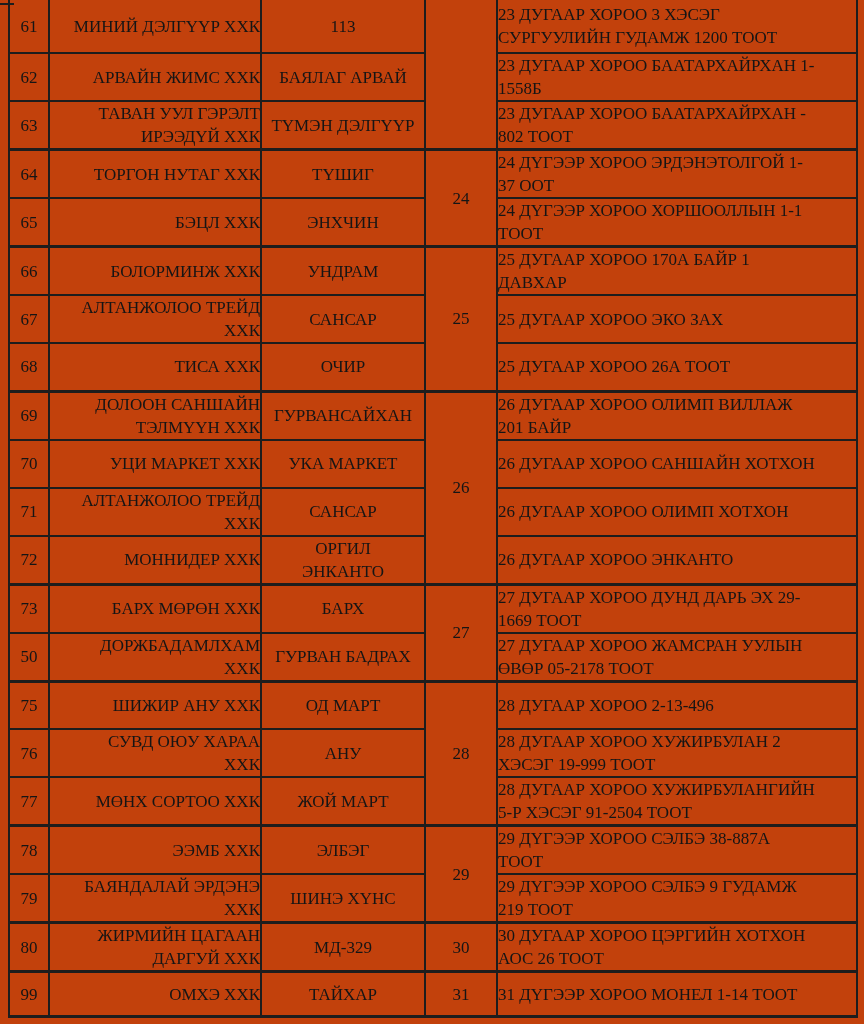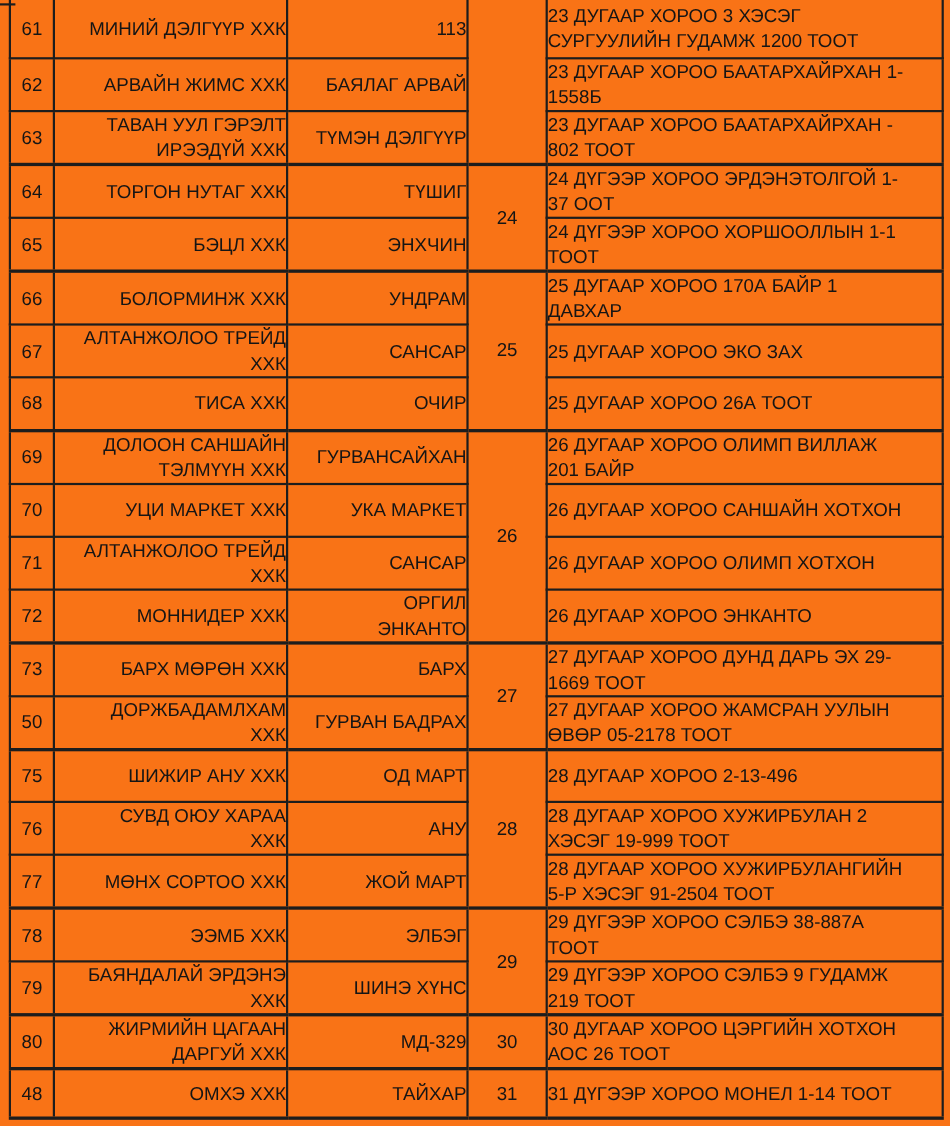--- a/index.html
+++ b/index.html
@@ -10,21 +10,22 @@
   body {
     width: 864px;
     height: 1024px;
     position: relative;
     overflow: hidden;
     font-family: "Liberation Sans", sans-serif;
   }
   .page {
     position: absolute;
     inset: 0;
-    background: #f97316;
+    background: #c2410c;
+    font-family: Liberation Serif, serif;
   }
   .cut-frag {
     position: absolute;
     left: 0;
     top: 3px;
     width: 14px;
     height: 2px;
     background: #1d1d1d;
   }
   table.registry {
@@ -47,21 +48,21 @@
     padding: 0;
   }
   tr.row { height: 48px; }
   tr.first { height: 53px; }
   tr.first td { border-top: none; }
   tr.last { height: 45px; }
   tr.last td { border-bottom: 3px solid #1d1d1d; }
   tr.group-start td { border-top-width: 3px; }
   td.no { text-align: center; }
   td.company { text-align: right; padding: 1px 6px 1px 10px; }
-  td.store { text-align: right; padding: 1px 6px; }
+  td.store { text-align: center; padding: 1px 6px; }
   td.khoroo { text-align: center; }
   td.address { text-align: left; padding: 1px 5px 1px 9px; margin-top: 28px; }
 </style>
 </head>
 <body>
 
 <div class="page">
   <div class="cut-frag"></div>
   <table class="registry">
     <colgroup>
@@ -217,21 +218,21 @@
         <tr class="row group-start">
           <td class="no">80</td>
           <td class="company">ЖИРМИЙН ЦАГААН
 ДАРГУЙ ХХК</td>
           <td class="store">МД-329</td>
           <td class="khoroo" rowspan="1">30</td>
           <td class="address">30 ДУГААР ХОРОО ЦЭРГИЙН ХОТХОН
 АОС 26 ТООТ</td>
         </tr>
         <tr class="row last group-start">
-          <td class="no">48</td>
+          <td class="no">99</td>
           <td class="company">ОМХЭ ХХК</td>
           <td class="store">ТАЙХАР</td>
           <td class="khoroo" rowspan="1">31</td>
           <td class="address">31 ДҮГЭЭР ХОРОО МОНЕЛ 1-14 ТООТ</td>
         </tr>
       </tbody>
   </table>
 </div>
 
 </body></html>

